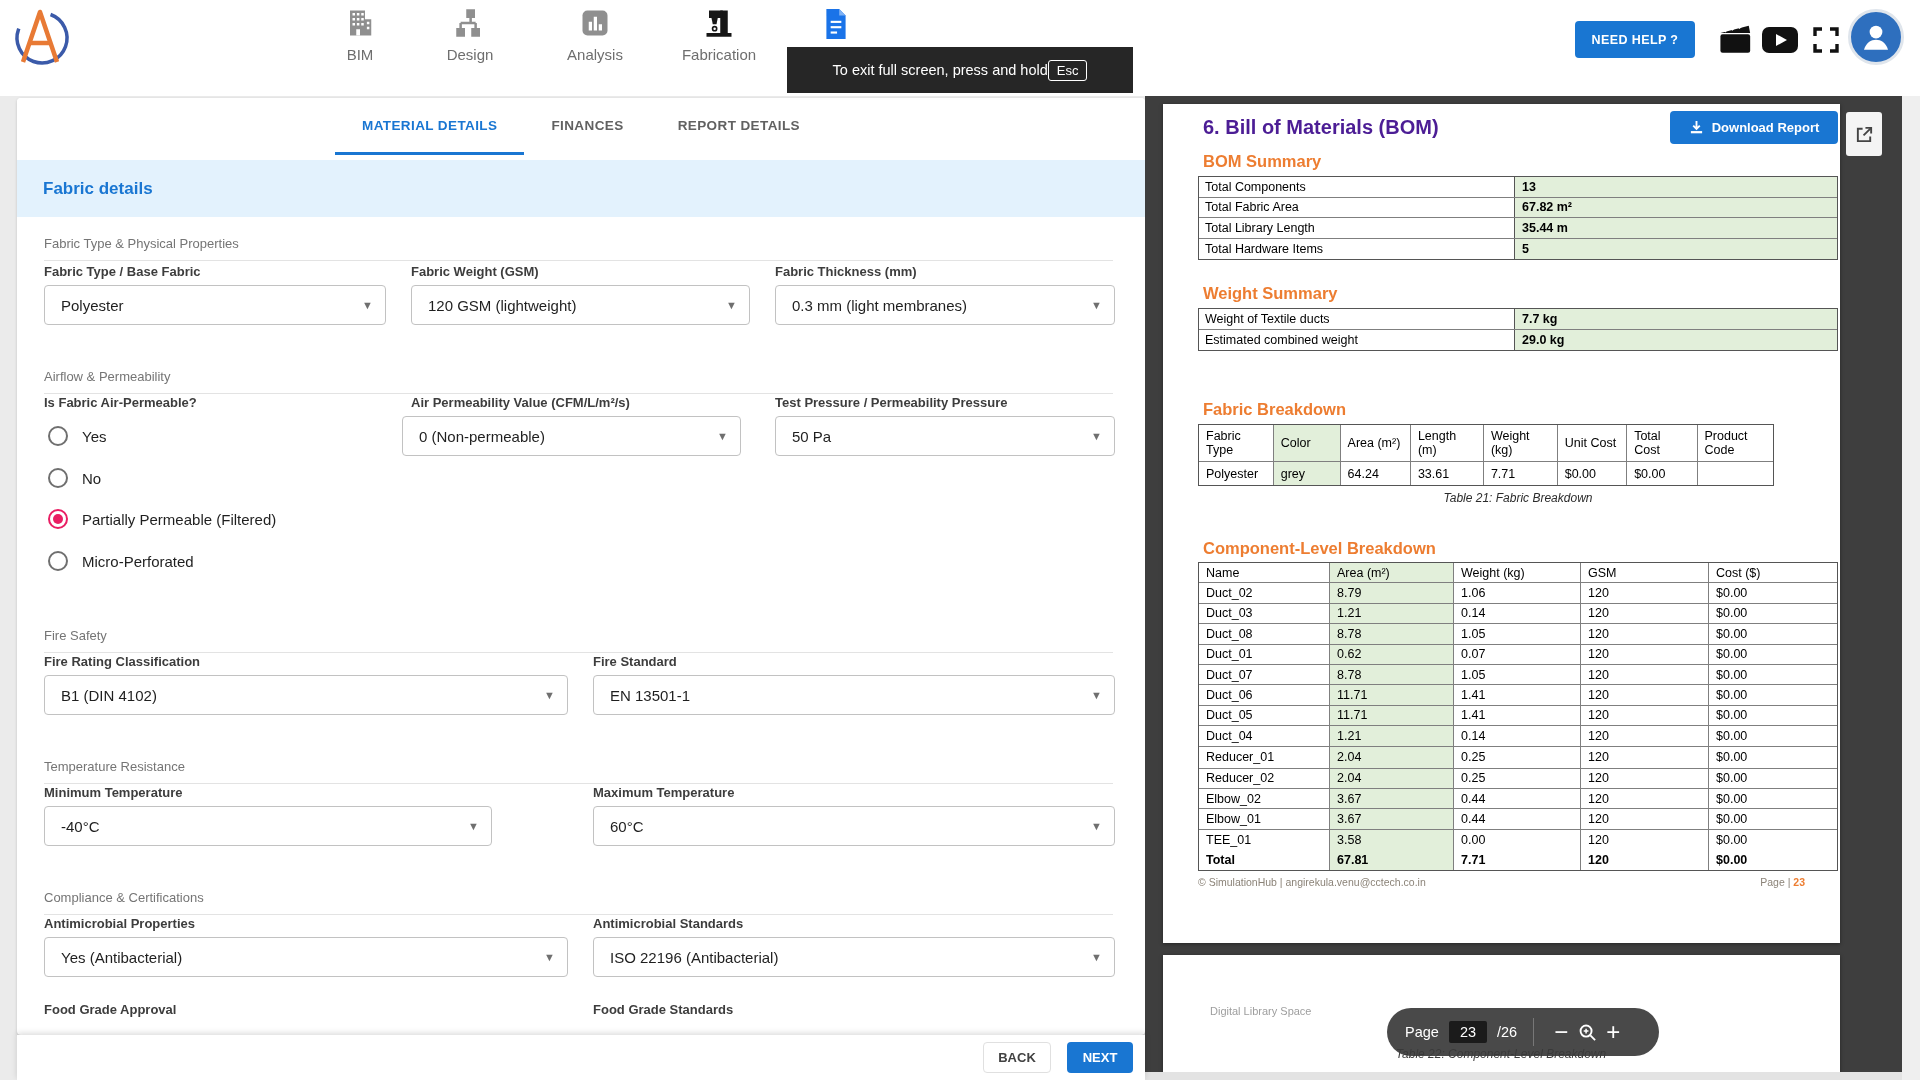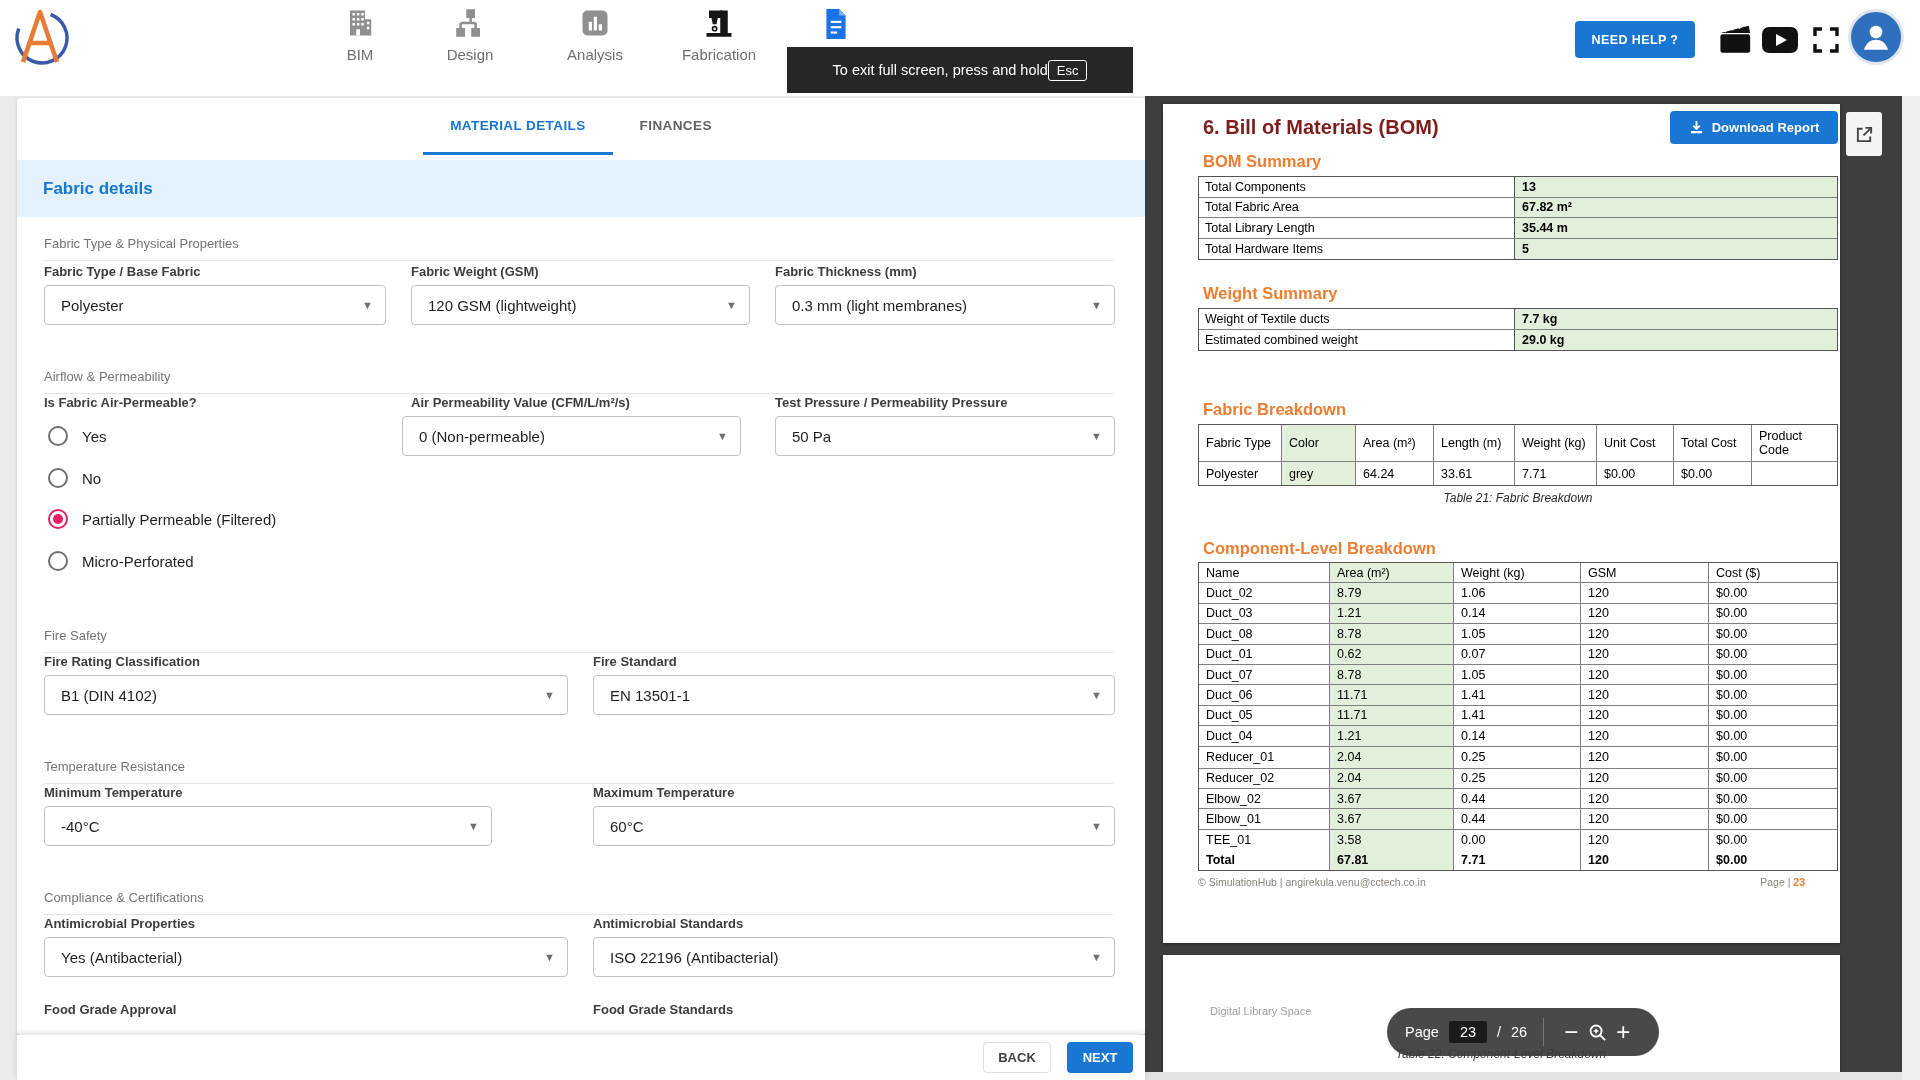--- a/index.html
+++ b/index.html
@@ -58,21 +58,21 @@
 
   
   .viewer { position:absolute; left:1145px; top:96px; width:757px; height:984px; background:#3e3e3e; }
   .right-rail { position:absolute; left:1902px; top:96px; width:18px; height:984px; background:#efefef; }
   .page { position:absolute; left:18px; width:677px; background:#fff; box-shadow:0 1px 4px rgba(0,0,0,.4); }
   .page1 { top:8px; height:839px; }
   .page2 { top:859px; height:125px; }
   .dl-btn { position:absolute; left:507px; top:7px; width:168px; height:33px; background:#1976d2;
             border-radius:4px; color:#fff; font-size:13px; font-weight:bold; display:flex;
             align-items:center; justify-content:center; gap:8px; cursor:pointer; }
-  .rep-title { position:absolute; left:40px; top:12px; font-size:20px; font-weight:bold; color:#7f1d1d; }
+  .rep-title { position:absolute; left:40px; top:12px; font-size:20px; font-weight:bold; color:#4c1d95; }
   .oh { position:absolute; left:40px; font-size:16.5px; font-weight:bold; color:#ed7d31; }
   .sum-table { position:absolute; left:35px; width:640px; border:1.5px solid #555; background:#fff; }
   .srow { display:flex; border-bottom:1px solid #7f7f7f; height:20.5px; align-items:center;
           font-size:12.5px; color:#000; }
   .srow:last-child { border-bottom:none; }
   .sl { width:316px; padding:0 6px; align-self:stretch; display:flex; align-items:center;
         border-right:1px solid #555; }
   .sv { flex:1; align-self:stretch; display:flex; align-items:center; background:#e2efda;
         font-weight:bold; padding:0 7px; }
   .grid-table { position:absolute; left:35px; border:1.5px solid #555; background:#fff;
@@ -224,20 +224,21 @@
 
 <div class="tooltip">
   <span>To exit full screen, press and hold</span>
   <span class="kbd">Esc</span>
 </div>
 
 <div class="left-card">
   <div class="tabs">
     <div class="tab active">MATERIAL DETAILS</div>
     <div class="tab">FINANCES</div>
+    <div class="tab">REPORT DETAILS</div>
   </div>
   <div class="band">
     <span class="band-title">Fabric details</span>
   </div>
 
   <div class="sec" style="top:138px">Fabric Type &amp; Physical Properties</div>
   <div class="flabel" style="left:27px;top:166px">Fabric Type / Base Fabric</div>
   <div class="dd" style="left:27px;top:187px;width:342px">
     <span>Polyester</span>
     <span class="dd-arrow">▼</span>
@@ -371,21 +372,21 @@
         </div>
 
 
         <div class="srow">
           <div class="sl">Estimated combined weight</div>
           <div class="sv">29.0 kg</div>
         </div>
       </div>
 
     <div class="oh" style="top:296px">Fabric Breakdown</div>
-    <div class="grid-table" style="top:320px;width:640px">
+    <div class="grid-table" style="top:320px;width:576px">
       <div class="grow" style="height:37px">
         <div class="gcell" style="width:83px">Fabric Type</div>
         <div class="gcell green" style="width:74px">Color</div>
         <div class="gcell" style="width:78px">Area (m²)</div>
         <div class="gcell" style="width:81px">Length (m)</div>
         <div class="gcell" style="width:82px">Weight (kg)</div>
         <div class="gcell" style="width:77px">Unit Cost</div>
         <div class="gcell" style="width:78px">Total Cost</div>
         <div class="gcell" style="width:84px">Product Code</div>
       </div>
@@ -542,21 +543,21 @@
         <path d="M8 4 H3 V17 H16 V12"></path>
         <path d="M11 3 H17 V9"></path>
         <path d="M17 3 L9 11"></path>
       </svg>
   </div>
 
   <div class="pill">
     <span>Page</span>
     <span class="numbox">23</span>
     <span style="margin-left:10px">/</span>
-    <span style="margin-left:10px">26</span>
+    <span style="">26</span>
     <span class="sep"></span>
     <span class="pbtn" style="font-size:24px">−</span>
     <span class="pbtn">
       <svg width="19" height="19" viewBox="0 0 20 20" fill="none" stroke="#fff" stroke-width="2">
           <circle cx="8.5" cy="8.5" r="5.8"></circle>
           <path d="M13 13 L18 18"></path>
           <path d="M6 8.5h5 M8.5 6v5" stroke-width="1.6"></path>
         </svg>
     </span>
     <span class="pbtn" style="font-size:24px">+</span>

